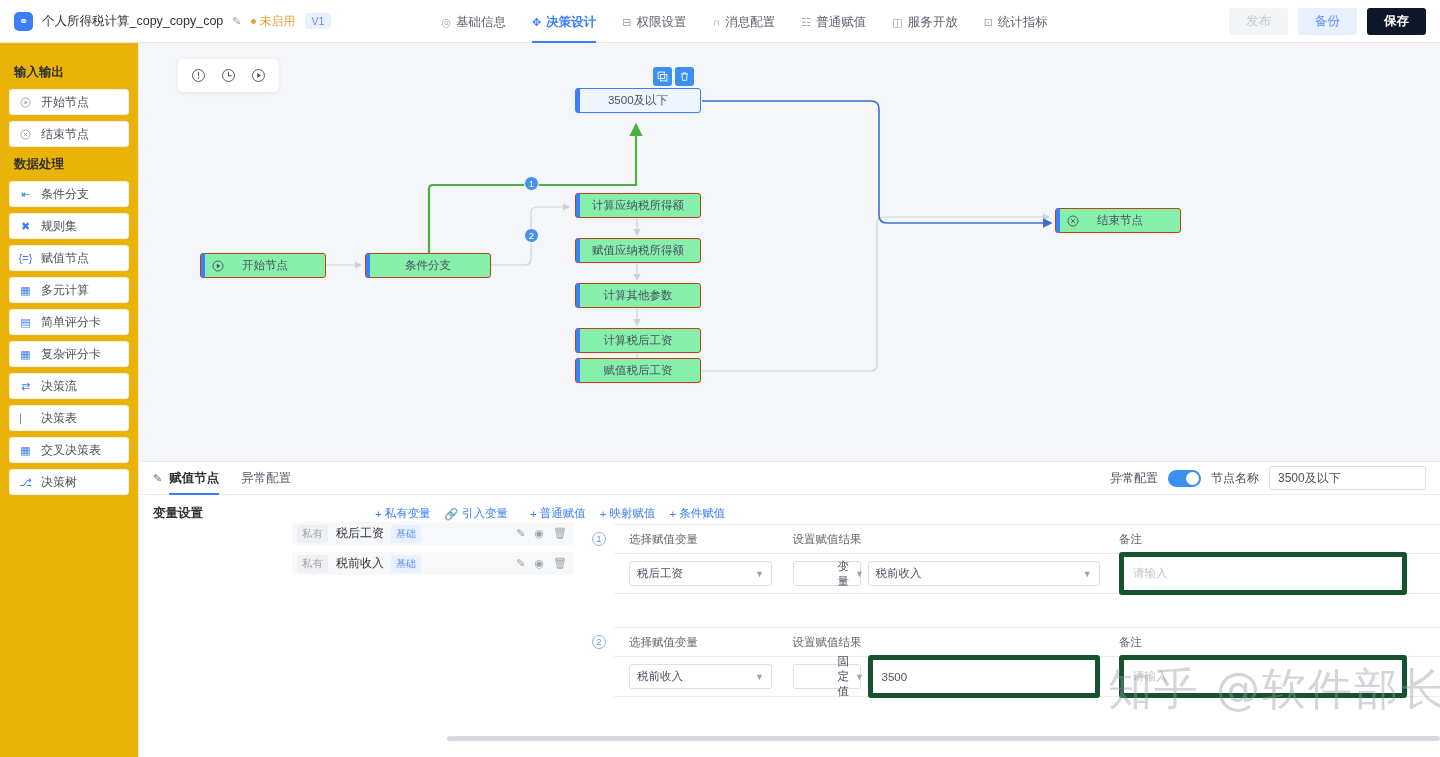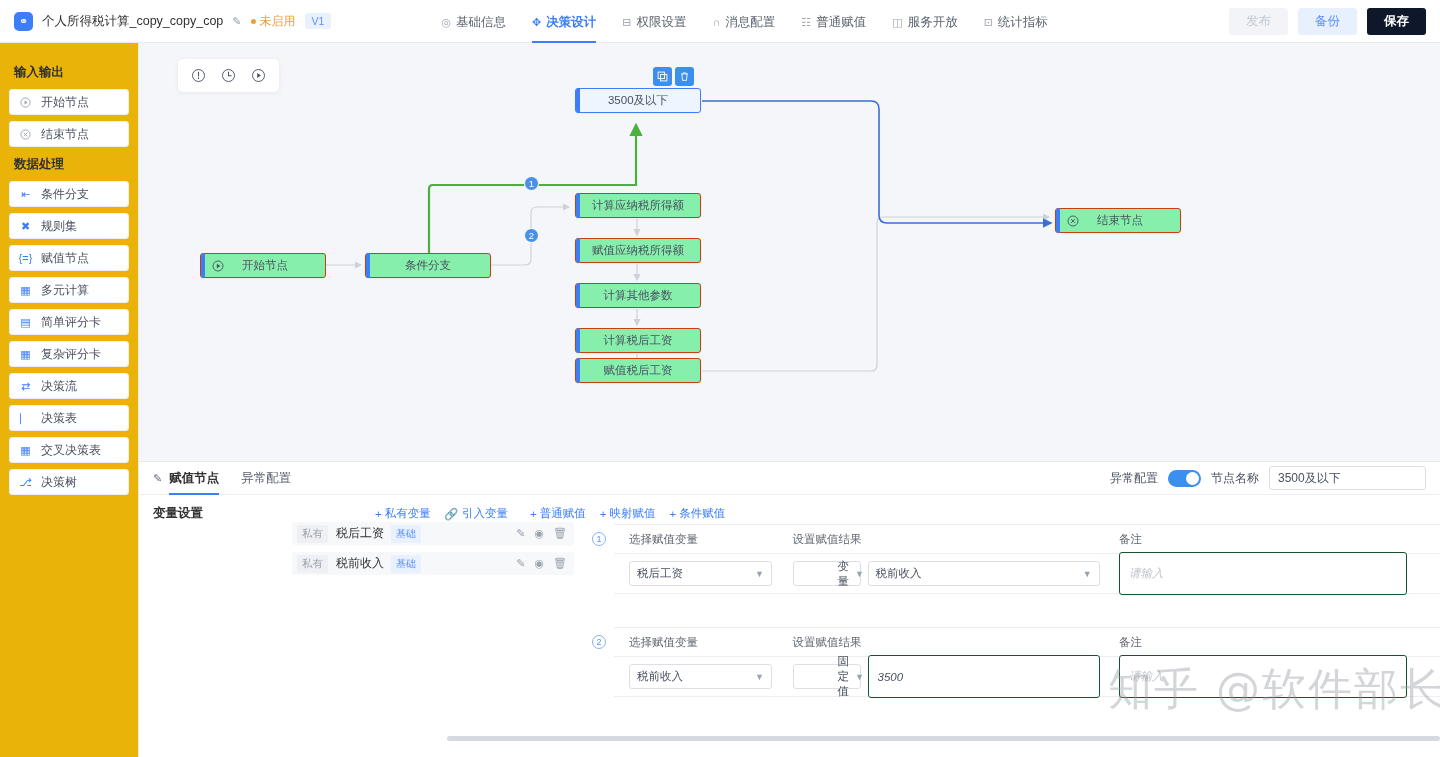--- a/index.html
+++ b/index.html
@@ -203,23 +203,23 @@
   .sel-ctl {
     height: 25px; border: 1px solid #dcdfe6; border-radius: 3px;
     display: flex; align-items: center; padding: 0 7px;
     font-size: 11.5px; color: #4a5160; cursor: pointer; background: #fff;
   }
   .sel-ctl .cv { color: #9aa3ad; font-size: 9px; margin-left: auto; padding-left: 6px; }
   .w-small { width: 68px; padding-left: 44px; }
   .w-a { width: 143px; }
   .w-b { width: 232px; }
   .inp {
-    height: 43px; border: 1px solid #14532d; border-radius: 3px;
+    height: 43px; border: 5px solid #14532d; border-radius: 3px;
     display: flex; align-items: center; padding: 0 9px;
-    font-size: 11.5px; color: #4a5160; background: #fff; font-style: italic;
+    font-size: 11.5px; color: #4a5160; background: #fff;
   }
   .inp.ph { color: #bfc4cc; }
   .w-val { width: 232px; }
   .w-note { width: 288px; }
 
   .hscroll {
     position: absolute; left: 308px; bottom: 16px; width: 993px; height: 5px;
     background: #d6d9de; border-radius: 3px;
   }
   .watermark {

